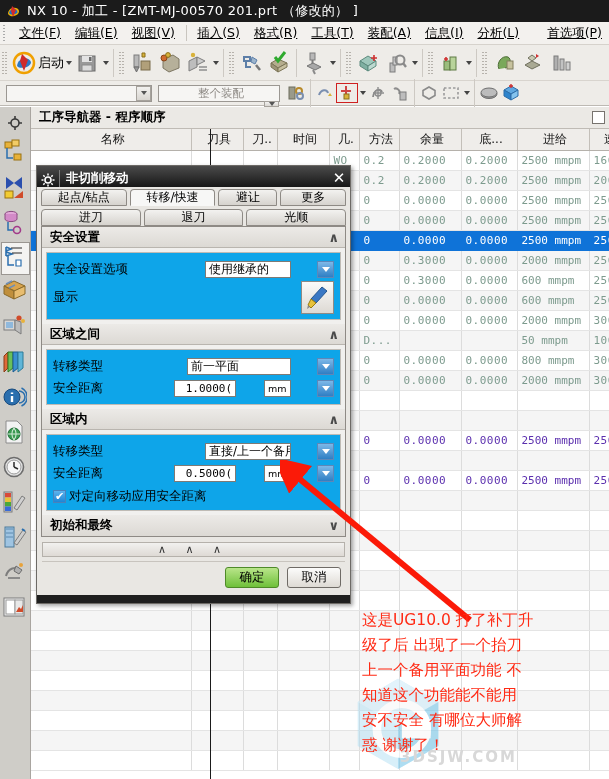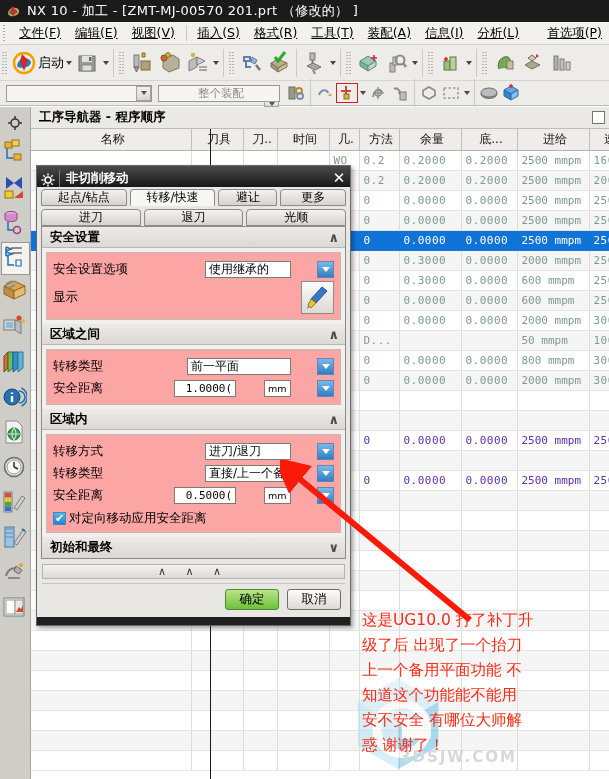--- a/index.html
+++ b/index.html
@@ -89,21 +89,21 @@
   .tab{flex:1;height:17px;background:linear-gradient(#f3f2f0,#d6d3ce);border:1px solid #8e8a85;
     border-radius:4px 4px 0 0;display:flex;align-items:center;justify-content:center;
     font-size:12px;box-sizing:border-box;}
   .tabrow.row2 .tab{border-radius:4px 4px 0 0;}
   .tab.active{background:#f7f7f6;border-bottom-color:#f7f7f6;font-weight:normal;}
   #dlgbody{margin:0 4px 0 4px;background:#f1f0ee;border:1px solid #8e8a85;border-top:1px solid #8e8a85;}
   .grp{margin:0;}
   .grphdr{height:21px;background:linear-gradient(#eceae7,#dcd9d4);border-bottom:1px solid #b9b5af;
     display:flex;align-items:center;padding-left:8px;font-weight:bold;font-size:12.5px;box-sizing:border-box;}
   .grphdr .chev{margin-left:auto;margin-right:6px;font-size:13px;font-weight:bold;color:#4a4a4a;}
-  .grpbody{background:#fca5a5;border:1px solid #bfbbb5;margin:4px;padding:5px 6px;box-sizing:border-box;}
+  .grpbody{background:#0ea5e9;border:1px solid #bfbbb5;margin:4px;padding:5px 6px;box-sizing:border-box;}
   .row{display:flex;align-items:center;min-height:22px;}
   .row .lbl{font-size:12.5px;}
   .fld{margin-left:auto;display:flex;align-items:flex-end;gap:26px;}
   .txtin{height:17px;border:1px solid #7e7a75;background:#fff;font-size:12px;
     display:flex;align-items:center;padding:0 3px;box-sizing:border-box;overflow:hidden;white-space:nowrap;}
   .txtin.num{justify-content:flex-end;font-family:"DejaVu Sans Mono","Liberation Mono",monospace;font-size:11px;}
   .ddbtn{width:17px;height:17px;box-sizing:border-box;border:1px solid #5d87b8;
     background:linear-gradient(#7db8e8,#2f7fc4);display:flex;align-items:center;justify-content:center;}
   .ddbtn i{border-left:4px solid transparent;border-right:4px solid transparent;border-top:5px solid #fff;}
   .unitbox{height:17px;border:1px solid #7e7a75;background:#fff;font-size:9.5px;
@@ -993,29 +993,20 @@
       </div>
     </div>
 
     <div class="grp">
       <div class="grphdr">
         <span>区域内</span>
         <span class="chev">∧</span>
       </div>
       <div class="grpbody">
         <div class="row">
-          <span class="lbl">转移方式</span>
-          <span class="fld">
-            <span class="txtin" style="width:86px">进刀/退刀</span>
-            <span class="ddbtn">
-                <i></i>
-              </span>
-          </span>
-        </div>
-        <div class="row">
           <span class="lbl">转移类型</span>
           <span class="fld">
             <span class="txtin" style="width:86px">直接/上一个备用</span>
             <span class="ddbtn">
                 <i></i>
               </span>
           </span>
         </div>
         <div class="row">
           <span class="lbl">安全距离</span>

